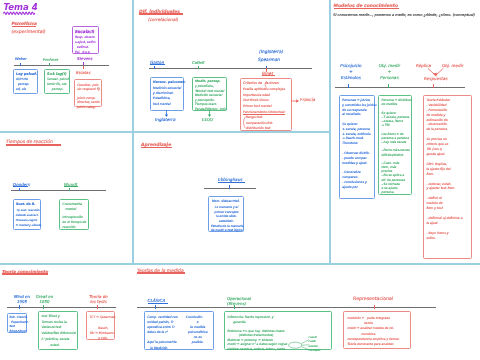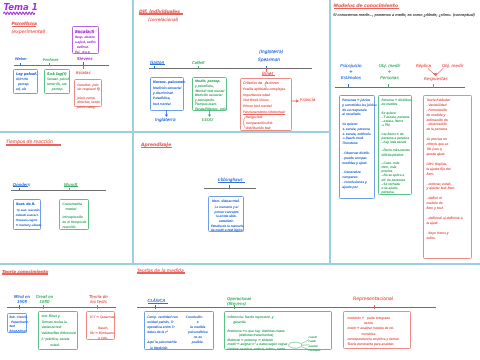--- a/index.html
+++ b/index.html
@@ -34,21 +34,21 @@
 <div class="page">
 
   <div class="vline" style="left:132px;top:0;height:132px"></div>
   <div class="hline" style="left:0;top:131px;width:331px"></div>
   <div class="vline" style="left:329px;top:0;height:264px"></div>
   <div class="hline" style="left:0;top:263px;width:480px"></div>
   <div class="vline" style="left:132px;top:132px;height:132px"></div>
 
   <div class="abs" style="left:0;top:0;width:132px;height:131px">
 
-    <div class="abs title c-purple nw" style="left:3.5px;top:1.8px;font-size:8.6px;letter-spacing:0px">Tema 1</div>
+    <div class="abs title c-purple nw" style="left:3.5px;top:1.8px;font-size:8.6px;letter-spacing:0px">Tema 4</div>
     <svg class="abs" style="left:3px;top:10.2px" width="33" height="5" viewBox="0 0 33 5">
       <path d="M0.6 3.2 Q1.38 0.9 2.15 3.2 T3.70 3.2 T5.25 3.2 T6.80 3.2 T8.35 3.2 T9.90 3.2 T11.45 3.2 T13.00 3.2 T14.55 3.2 T16.10 3.2 T17.65 3.2 T19.20 3.2 T20.75 3.2 T22.30 3.2 T23.85 3.2 T25.40 3.2 T26.95 3.2 T28.50 3.2 T30.05 3.2 T31.60 3.2" fill="none" stroke="#a233d9" stroke-width="1.1" stroke-linecap="round"></path>
     </svg>
 
     <div class="abs hw c-red" style="left:11.5px;top:20.8px;font-size:4.3px;font-weight:bold">Psicofísica</div>
     <div class="abs" style="left:11.5px;top:25.9px;width:24px;height:1.4px;background:#e8635c"></div>
     <div class="abs hw c-red" style="left:11.5px;top:28.6px;font-size:4.6px">(experimental)</div>
 
     <div class="box" style="left:71.5px;top:26px;width:27px;height:28px;border-color:#b863e2">
       <div class="hw nw c-purple" style="position:absolute;left:2.5px;top:2px;font-size:4.2px;font-weight:bold">Escala/S</div>

